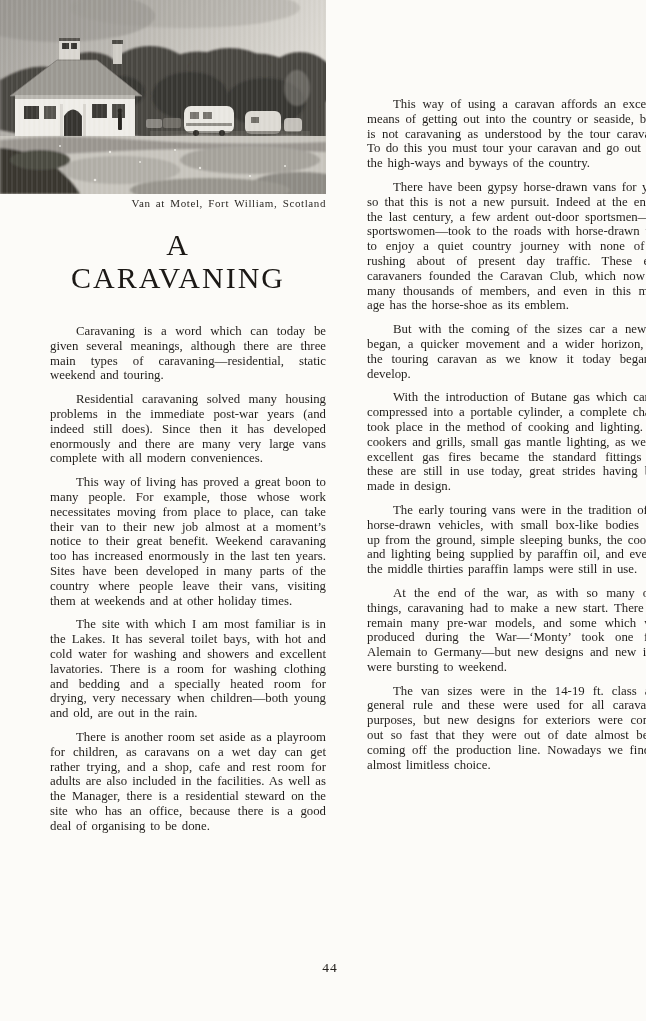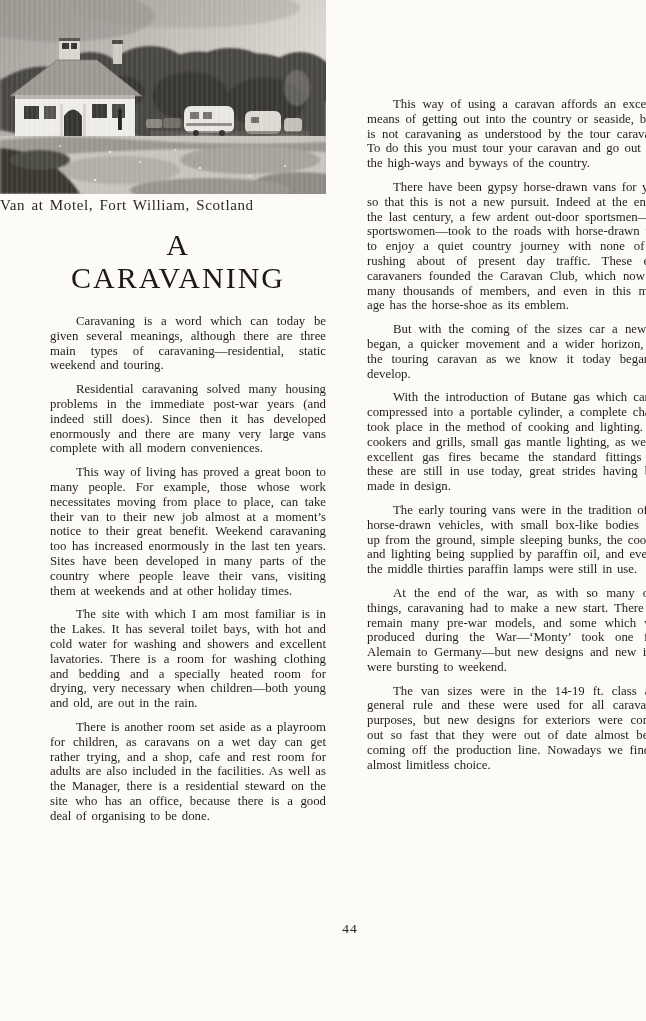--- a/index.html
+++ b/index.html
@@ -9,45 +9,45 @@
     margin:0 auto;
     background:#fcfbf8;
     overflow:hidden;
     font-family:"Liberation Serif","DejaVu Serif",serif;
     color:#201d1a;
   }
   .photo-wrap{position:absolute;left:0;top:0;width:326px;height:194px;}
   .photo-wrap svg{display:block;width:100%;height:100%;}
   .caption{
     position:absolute;left:0;top:197px;width:326px;
-    text-align:left;font-size:15px;letter-spacing:0.6px;
+    text-align:right;font-size:11px;letter-spacing:0.6px;
     color:#2b2824;word-spacing:2px;
   }
   .title-block{
     position:absolute;left:30px;top:229px;width:296px;
     text-align:center;line-height:1.09;
     font-size:30px;letter-spacing:2px;color:#1c1916;
     font-weight:500;
   }
   .title-block span{display:block;}
   .col{position:absolute;text-align:justify;}
   .col p{
     margin:0 0 9px 0;
     text-indent:26px;
     font-size:12.8px;
     line-height:14.8px;
     word-spacing:1.6px;
     color:#211e1b;
   }
-  .col-left{left:50px;top:314px;width:276px;}
+  .col-left{left:50px;top:324px;width:276px;}
   .col-right{left:338px;top:97px;width:302px;margin-left:29px;}
   .page-number{
-    position:absolute;left:330px;top:921px;
+    position:absolute;left:330px;top:960px;
     transform:translateX(-50%);
-    font-size:13.5px;letter-spacing:1px;color:#24211d;margin-left:20px;
+    font-size:13.5px;letter-spacing:1px;color:#24211d;
   }
 </style>
 </head>
 <body>
 
 <div class="page">
 
   <div class="photo-wrap">
     <svg viewBox="0 0 326 194" preserveAspectRatio="none">
       <defs>

